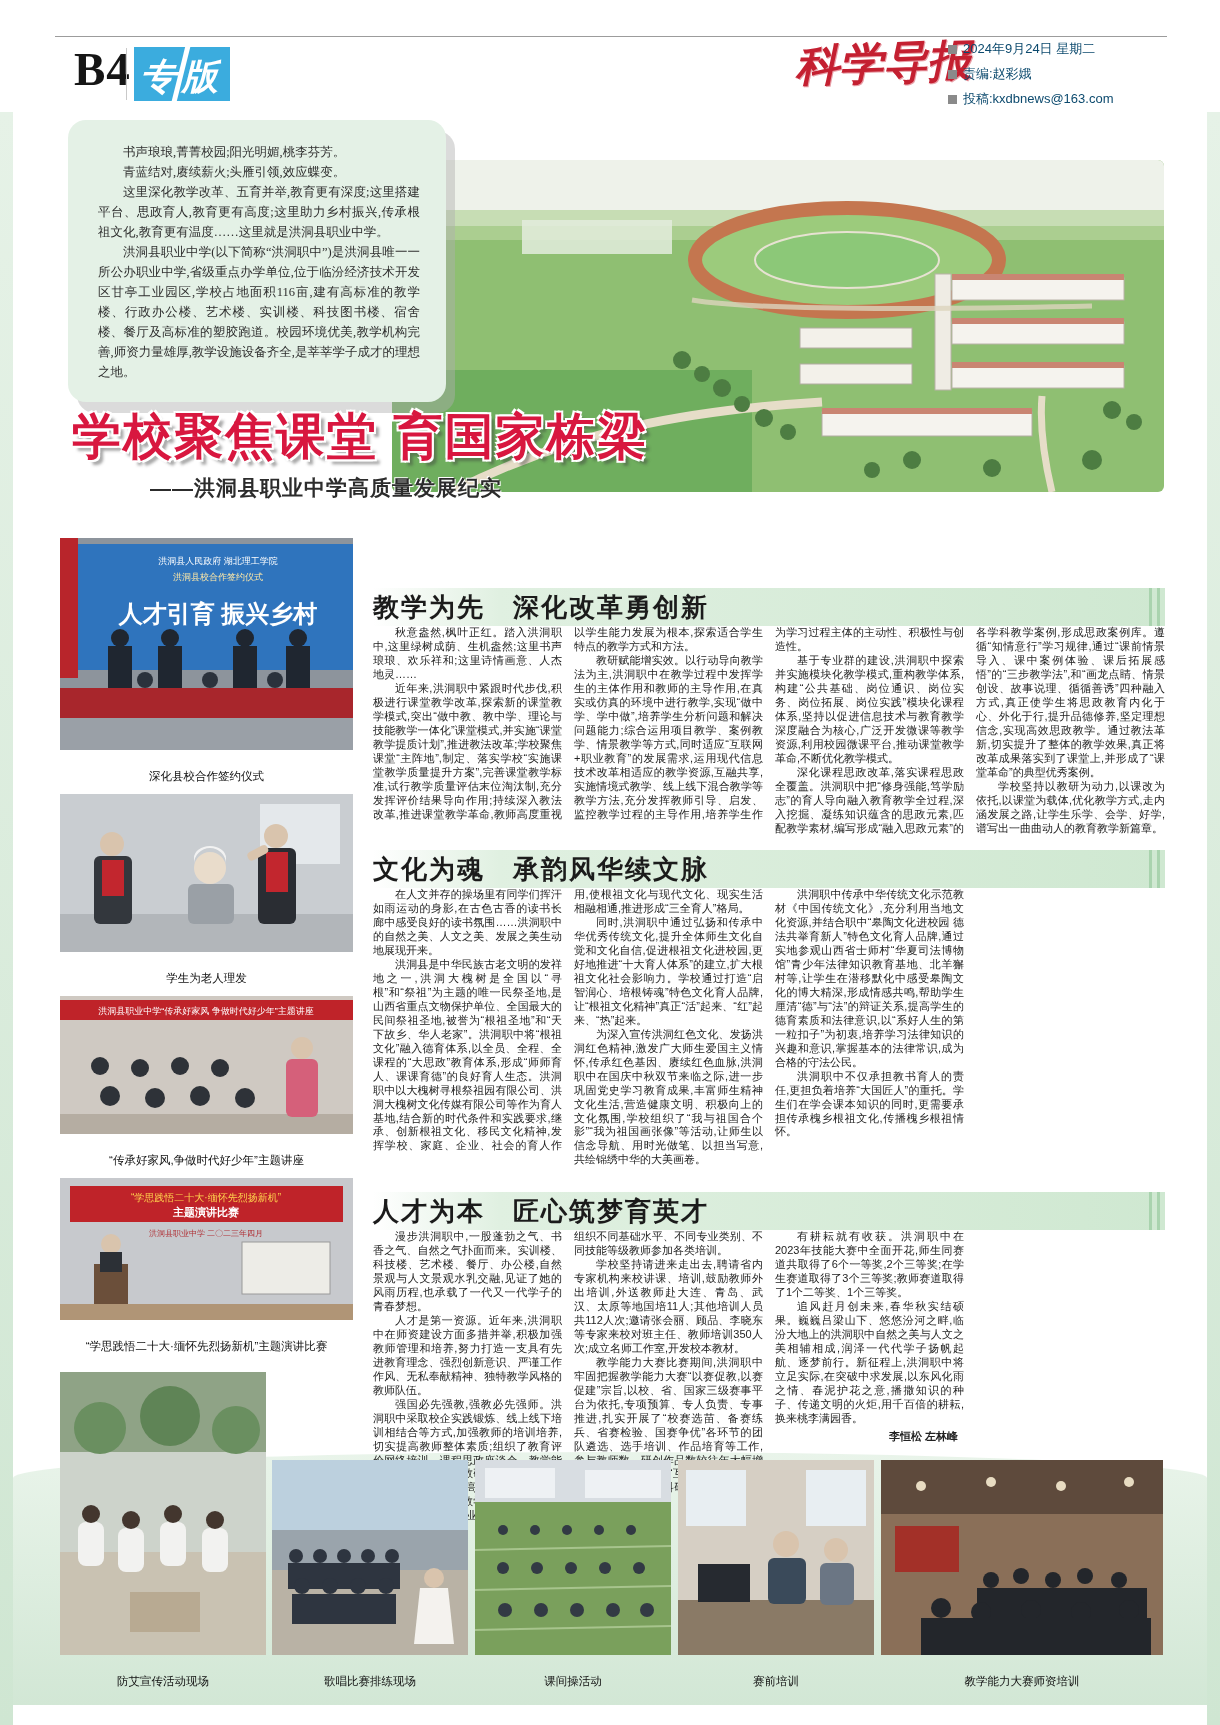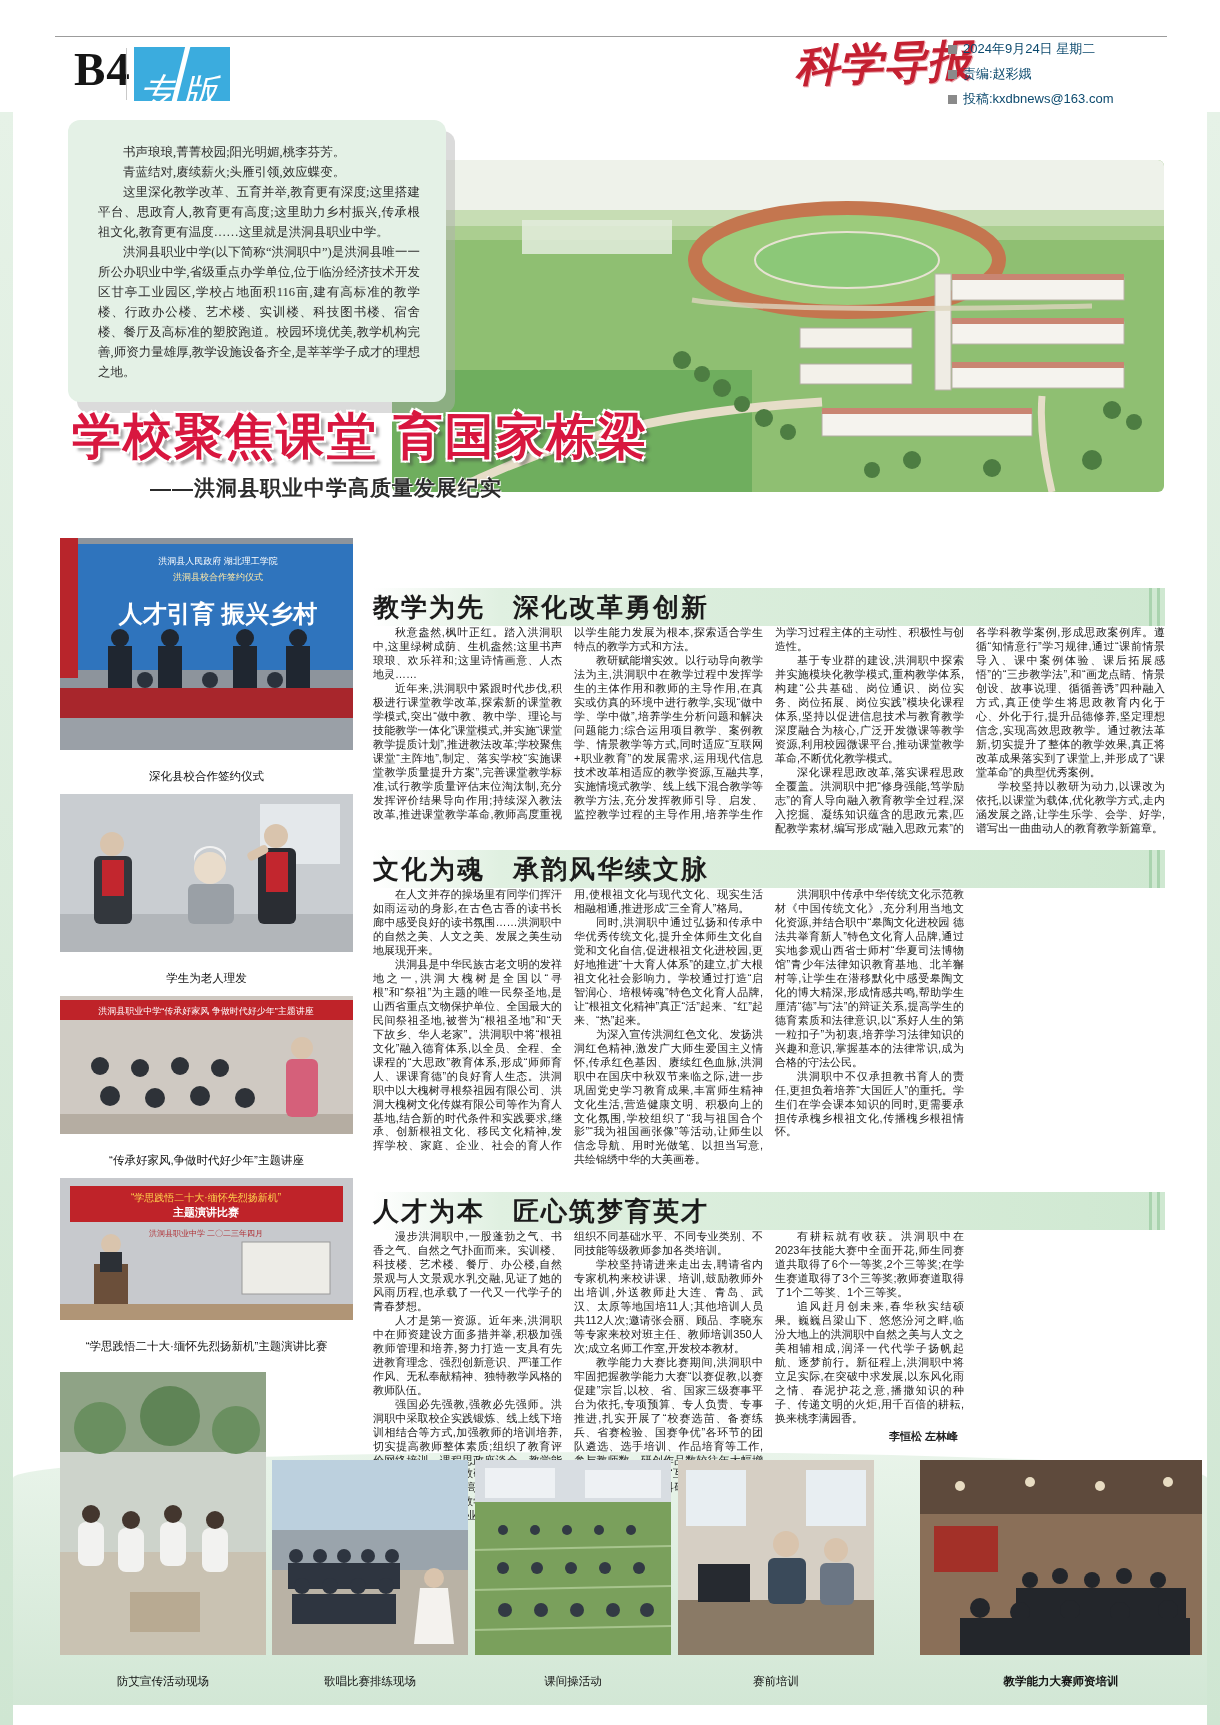--- a/index.html
+++ b/index.html
@@ -5,33 +5,33 @@
   * { margin:0; padding:0; box-sizing:border-box; }
   body { background:#ffffff; font-family:"Liberation Sans", sans-serif; }
   .page { position:relative; width:1220px; height:1725px; margin:0 auto; background:#fff; overflow:hidden; }
 
   
   .topline { position:absolute; left:55px; top:36px; width:1112px; height:1px; background:#9c9c9c; }
   .pageno { position:absolute; left:74px; top:42px; font-family:"Liberation Serif", serif; font-size:47px; font-weight:bold; color:#161616; letter-spacing:1px; }
   .pageno-div { position:absolute; left:126px; top:48px; width:1px; height:52px; background:#c9c9c9; }
   .badge { position:absolute; left:134px; top:47px; width:96px; height:54px; background:#3bacde; overflow:hidden; }
   .badge::after { content:""; position:absolute; left:44px; top:-6px; width:5px; height:70px; background:#fff; transform:rotate(14deg); }
-  .badge span { position:absolute; left:0; top:21px; width:100%; text-align:center; font-size:36px; font-weight:normal; color:#fff; font-style:italic; letter-spacing:6px; }
+  .badge span { position:absolute; left:0; top:6px; width:100%; text-align:center; font-size:36px; font-weight:bold; color:#fff; font-style:italic; letter-spacing:6px; }
   .masthead { position:absolute; left:788px; top:34px; width:190px; text-align:center; font-family:"DejaVu Serif", serif; font-style:italic; font-weight:bold; font-size:44px; color:#c42031; transform:rotate(-2deg); text-shadow:1px 1px 0 #e8a0a8; }
   .infobox { position:absolute; left:948px; top:40px; }
   .infoline { display:flex; align-items:center; margin-bottom:7px; font-size:13px; color:#0c4a6e; }
   .sq { display:inline-block; width:9px; height:9px; background:#8a8a8a; margin-right:6px; }
 
   
   .edge { position:absolute; top:112px; bottom:0; width:13px; background:linear-gradient(180deg,#e6f2e7,#cfe6d2); }
   .edge.left { left:0; } .edge.right { right:0; }
   .bottom-band { position:absolute; left:13px; top:1452px; width:1194px; height:253px; background:linear-gradient(180deg,#e9f4ea,#d2e7d5); border-radius:100% 100% 0 0 / 52px 52px 0 0; }
 
   
-  .intro { position:absolute; left:68px; top:120px; width:378px; min-height:268px; background:#e4f1e6; border-radius:12px; box-shadow:9px 11px 0 rgba(175,175,175,.45); padding:22px 26px 20px 30px; z-index:3; }
+  .intro { position:absolute; left:68px; top:120px; width:378px; min-height:268px; background:#e4f1e6; border-radius:18px; box-shadow:9px 11px 0 rgba(175,175,175,.45); padding:22px 26px 20px 30px; z-index:3; }
   .intro p { font-family:"Liberation Serif", serif; font-size:12.5px; line-height:1.6; color:#2e2e2e; text-indent:2em; text-align:justify; }
 
   
   .campus { position:absolute; left:392px; top:160px; width:772px; height:332px; z-index:1; border-radius:6px; overflow:hidden; }
 
   
   .headline { position:absolute; left:72px; top:404px; z-index:4; font-size:49px; font-weight:bold; color:#d8173f; letter-spacing:2px;
     text-shadow:-2px -2px 0 #fff, 2px -2px 0 #fff, -2px 2px 0 #fff, 2px 2px 0 #fff, 5px 5px 3px rgba(60,60,60,.45); }
   .subhead { position:absolute; left:150px; top:474px; z-index:4; font-size:21px; font-weight:bold; color:#2c2c2c; letter-spacing:1px;
     text-shadow:-1px -1px 0 #fff, 1px 1px 0 #fff; }
@@ -358,21 +358,21 @@
       <rect x="0" y="140" width="196" height="55" fill="#8a7a66"></rect>
       <rect x="20" y="104" width="52" height="38" fill="#262a30"></rect>
       <circle cx="108" cy="84" r="13" fill="#d9c4ad"></circle>
       <rect x="90" y="98" width="38" height="46" rx="6" fill="#3a4a5a"></rect>
       <circle cx="158" cy="90" r="12" fill="#d9c4ad"></circle>
       <rect x="142" y="103" width="34" height="42" rx="6" fill="#6b7684"></rect>
     </svg>
     <figcaption>赛前培训</figcaption>
   </figure>
 
-  <figure class="bph" style="left:920px; top:1460px;font-weight:bold;">
+  <figure class="bph" style="left:881px; top:1460px;">
     <svg viewBox="0 0 282 195" width="282" height="195">
       <rect width="282" height="195" fill="#8a6f58"></rect>
       <rect width="282" height="54" fill="#5e4a3c"></rect>
       <g fill="#e8dcc2">
           <circle cx="40" cy="26" r="5"></circle>
           <circle cx="110" cy="22" r="5"></circle>
           <circle cx="180" cy="26" r="5"></circle>
           <circle cx="248" cy="22" r="5"></circle>
         </g>
       <rect x="14" y="66" width="64" height="46" fill="#a33028"></rect>

